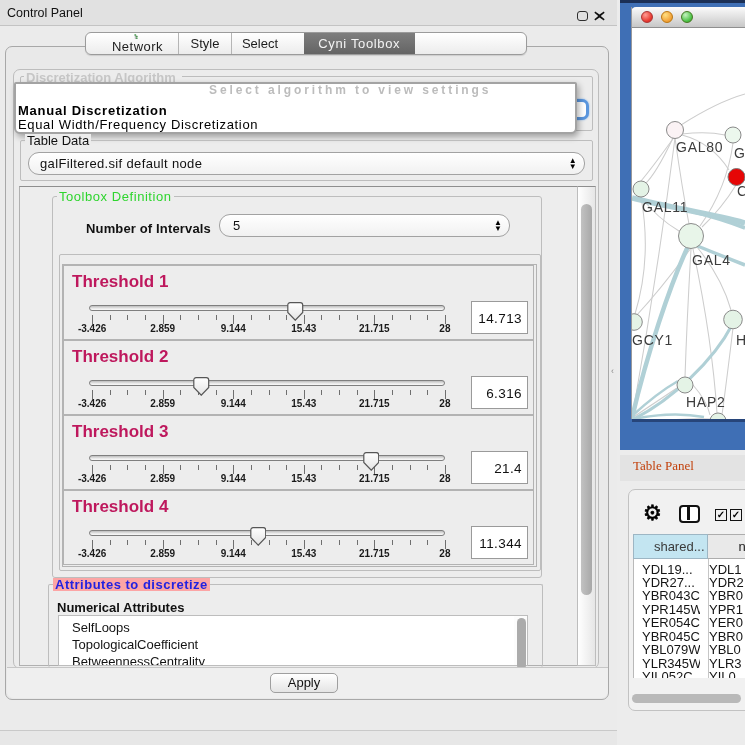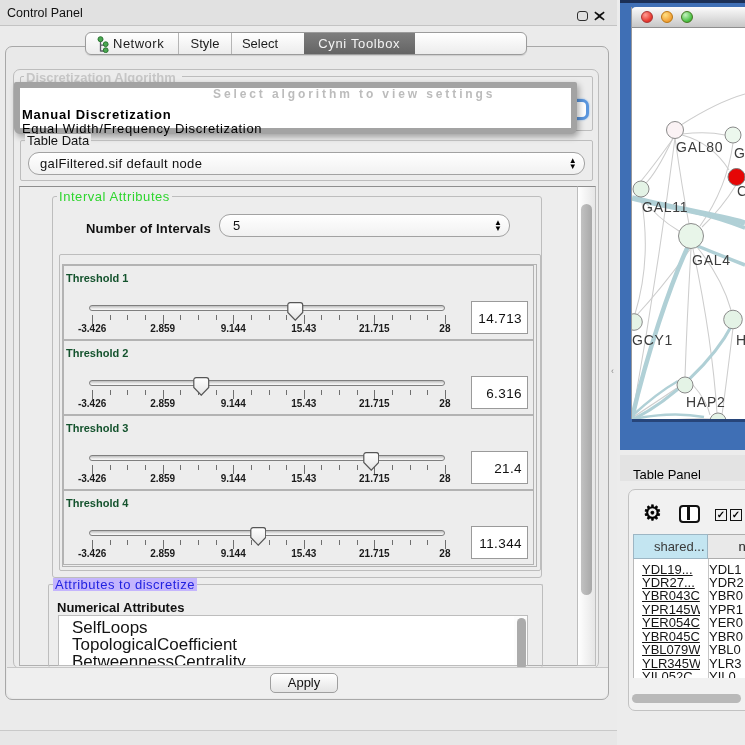--- a/index.html
+++ b/index.html
@@ -23,40 +23,40 @@
 #panelA { left:4.5px; top:45.5px; width:604.5px; height:654.5px; background:#e9e9e9; border:1px solid #a8a8a8; border-radius:7px; }
 #panelB { left:13px; top:68.5px; width:586px; height:600px; background:#ececec; border:1px solid #bdbdbd; border-radius:7px; }
 .group { border:1px solid #bdbdbd; border-radius:2px; }
 .gtitle { position:absolute; font-size:13px; background:#ececec; padding:0 2px; line-height:13px; }
 
 .combo { background:linear-gradient(#ffffff,#f1f1f1); border:1px solid #a2a2a2; border-radius:11px;
   font-size:13px; color:#111; display:flex; align-items:center; }
 .stepper { position:absolute; right:7px; top:50%; transform:translateY(-50%); display:flex; flex-direction:column;
   line-height:6px; font-size:8px; color:#000; }
 
-#popup { left:14px; top:82px; width:563px; height:52px; background:#ffffff; border:6px solid #a3a3a3;
+#popup { left:14px; top:82px; width:563px; height:52px; background:#ffffff; border:2px solid #a3a3a3;
   box-shadow:2px 3px 6px rgba(0,0,0,0.32); border-radius:2px 2px 6px 6px; }
 
 #viewport { left:19px; top:186px; width:558px; height:480px; background:#ededed;
   border-top:1px solid #8e8e8e; border-left:1px solid #b0b0b0; border-bottom:1px solid #b0b0b0; }
 #vscroll { left:577px; top:186px; width:19px; height:480px; background:linear-gradient(90deg,#ffffff,#e6e6e6);
   border:1px solid #bdbdbd; border-top:1px solid #8e8e8e; }
 #vthumb { left:581px; top:204px; width:11px; height:391px; background:linear-gradient(90deg,#c2c2c2,#a8a8a8); border-radius:6px; }
 
 .tbox { position:absolute; left:63px; width:471px; height:75px; border:1px solid #b3b3b3; background:#ededed; }
-.tlabel { position:absolute; left:2px; top:6px; font-size:11px; font-weight:bold; color:#14532d; }
+.tlabel { position:absolute; left:8px; top:6px; font-size:17px; font-weight:bold; color:#be185d; }
 .track { position:absolute; left:25px; top:39px; width:356px; height:6px; border:1px solid #7f7f7f;
   border-radius:3px; background:linear-gradient(#bdbdbd,#e9e9e9 60%,#fafafa); }
 .thumbp { position:absolute; top:35.5px; width:16.5px; height:19px; }
 .ticklbl { position:absolute; top:57px; font-size:10px; font-weight:bold; color:#1a1a1a; transform:translateX(-50%); }
 .vbox { position:absolute; left:407px; top:35px; width:57px; height:33px; background:#ffffff; border:1px solid #9a9a9a;
   font-size:13.5px; color:#111; text-align:right; padding:9px 5px 0 0; letter-spacing:0.4px; }
 
 #attrlist { left:58px; top:615px; width:456px; height:51px; background:#ffffff; border:1px solid #bdbdbd; border-right:none;
-  font-size:17px; color:#141414; overflow:hidden; padding-top:3px; }
+  font-size:13px; color:#141414; overflow:hidden; padding-top:3px; }
 #attrlist div { padding-left:13px; height:17px; line-height:17px; }
 #listsb { left:514px; top:615px; width:14px; height:51px; background:#fcfcfc; border:1px solid #bdbdbd; border-left:none; }
 #listthumb { left:516.5px; top:618px; width:9.5px; height:52px; background:#ababab; border-radius:5px; }
 
 #applyrow { left:7px; top:667px; width:601px; height:31px; background:#efefef; border-top:1px solid #c6c6c6;
   border-radius:0 0 7px 7px; }
 #applybtn { left:270px; top:673px; width:68px; height:20px; background:linear-gradient(#ffffff,#e4e4e4);
   border:1px solid #9f9f9f; border-radius:5px; font-size:13px; color:#111; text-align:center; line-height:18px; }
 #botline { left:0; top:730px; width:617px; height:1px; background:#c9c9c9; }
 #botstrip { left:0; top:731px; width:617px; height:14px; background:#e7e7e7; }
@@ -68,41 +68,41 @@
 .tl { position:absolute; top:11px; width:12px; height:12px; border-radius:50%; }
 #netcontent { left:632px; top:28px; width:113px; height:391px; background:#ffffff; }
 #tpanelhdr { left:620px; top:455px; width:125px; height:26px; background:#e3e3e3; }
 #tpanel { left:628px; top:489px; width:125px; height:222px; background:#f1f1f1; border:1px solid #c2c2c2; border-radius:7px; }
 #thead1 { left:633px; top:534px; width:74.5px; height:24.5px; background:#c3e5f1; border:1px solid #9db6c4;
   font-size:13px; color:#3a3a3a; text-align:right; padding-right:2px; line-height:23px; }
 #thead2 { left:707.5px; top:534px; width:38px; height:24.5px; background:#e9e9e9; border:1px solid #adadad; border-left:none;
   font-size:13px; color:#222; padding-left:31px; line-height:23px; }
 #trows { left:633px; top:558.5px; width:112px; height:119px; background:#ffffff; border-left:1px solid #b9b9b9; overflow:hidden; padding-top:4px; }
 .trow { height:13.45px; font-size:13px; color:#151515; line-height:13.45px; white-space:nowrap; }
-.c1 { display:inline-block; vertical-align:top; width:66px; padding-left:8px; overflow:hidden;text-decoration:underline; }
+.c1 { display:inline-block; vertical-align:top; width:66px; padding-left:8px; overflow:hidden; }
 .c2 { display:inline-block; vertical-align:top; padding-left:9px; }
 #coldiv { left:707.5px; top:558.5px; width:1px; height:119px; background:#c6c6c6; }
 #hthumb { left:632px; top:693.5px; width:109px; height:9px; background:#b9b9b9; border-radius:5px; }
 </style>
 </head>
 <body>
 <div id="stage">
 
   <div class="abs" id="hdr"></div>
   <div class="abs" id="hdrtitle">Control Panel</div>
   <div class="abs" id="floatico"></div>
   <svg class="abs" style="left:594px; top:11px;" width="11" height="10" viewBox="0 0 11 10">
     <path d="M1.2 0.6 L5.5 3.6 L9.8 0.6 L10.6 1.8 L6.8 5 L10.6 8.2 L9.8 9.4 L5.5 6.4 L1.2 9.4 L0.4 8.2 L4.2 5 L0.4 1.8 Z" fill="#111"></path>
   </svg>
 
   <div class="abs" id="panelA"></div>
   <div class="abs" id="panelB"></div>
 
   <div class="abs tabbar" id="toptabs">
-    <div class="seg" style="width:92px; justify-content:flex-start; padding-left:11px;">
+    <div class="seg" style="width:92px; justify-content:flex-start; padding-left:11px;flex-direction:column;">
       <svg width="12" height="17" viewBox="0 0 12 17" style="margin-right:4px; margin-top:1px;">
         <path d="M3.5 5 L3.5 15.5 M3.5 9.2 L8 9.2 M3.5 15 L8 15" stroke="#5a5a66" stroke-width="1.3" fill="none"></path>
         <circle cx="3.5" cy="3.2" r="2.5" fill="#4aa851" stroke="#2c7433" stroke-width="1"></circle>
         <circle cx="8.7" cy="8.2" r="2.4" fill="#4aa851" stroke="#2c7433" stroke-width="1"></circle>
         <circle cx="8.7" cy="14.2" r="2.4" fill="#4aa851" stroke="#2c7433" stroke-width="1"></circle>
       </svg>
       <span style="letter-spacing:0.5px;">Network</span>
       </div>
     <div class="seg div" style="width:53px;">Style</div>
     <div class="seg div" style="width:57px;">Select</div>
@@ -126,21 +126,21 @@
         <span>▲</span>
         <span>▼</span>
       </div>
   </div>
 
   <div class="abs" id="viewport"></div>
   <div class="abs" id="vscroll"></div>
   <div class="abs" id="vthumb"></div>
 
   <div class="abs group" style="left:52px; top:196px; width:490px; height:382px; border-radius:3px;"></div>
-  <div class="abs gtitle" style="left:57px; top:190px; color:#2ed52e; background:#ededed; letter-spacing:0.55px;">Interval Attributes</div>
+  <div class="abs gtitle" style="left:57px; top:190px; color:#2ed52e; background:#ededed; letter-spacing:0.55px;">Toolbox Definition</div>
   <div class="abs" style="left:86px; top:221px; font-size:13px; font-weight:bold; color:#111; letter-spacing:0.15px;">Number of Intervals</div>
   <div class="abs combo" style="left:219px; top:214px; width:291px; height:23px; padding-left:13px;">5
     <div class="stepper">
         <span>▲</span>
         <span>▼</span>
       </div>
   </div>
 
   <div class="abs group" style="left:59px; top:254px; width:482px; height:317px;"></div>
   <div class="abs" style="left:62px; top:264px; width:475px; height:303px; border:1px solid #b3b3b3;"></div>
@@ -306,21 +306,21 @@
        <stop offset="0" stop-color="#ffffff"></stop>
               <stop offset="1" stop-color="#e3e3e3"></stop>
             </linearGradient>
           </defs>
    </svg>
         <div class="vbox">11.344</div>
       </div>
     </div>
 
   <div class="abs group" style="left:48px; top:584px; width:495px; height:83px; border-bottom:none;"></div>
-  <div class="abs gtitle" style="left:53px; top:578px; color:#2222e0; background:#c4b5fd; letter-spacing:0.5px;">Attributes to discretize</div>
+  <div class="abs gtitle" style="left:53px; top:578px; color:#2222e0; background:#fca5a5; letter-spacing:0.5px;font-weight:bold;">Attributes to discretize</div>
   <div class="abs" style="left:57px; top:600px; font-size:13px; font-weight:bold; color:#111;">Numerical Attributes</div>
   <div class="abs" id="attrlist">
     <div>SelfLoops</div>
     <div>TopologicalCoefficient</div>
     <div>BetweennessCentrality</div>
   </div>
   <div class="abs" id="listsb"></div>
   <div class="abs" id="listthumb"></div>
 
   <div class="abs" id="applyrow"></div>
@@ -388,21 +388,21 @@
         <text x="60" y="237">GAL4</text>
         <text x="0" y="317">GCY1</text>
         <text x="104" y="317">H</text>
         <text x="54" y="379">HAP2</text>
       </g>
     </svg>
   </div>
 
   <div class="abs" style="left:632px; top:419px; width:113px; height:3px; background:#27457a;"></div>
   <div class="abs" id="tpanelhdr">
-      <span style="position:absolute; left:13px; top:12px; font-size:13px; color:#000000;">Table Panel</span>
+      <span style="position:absolute; left:13px; top:3px; font-size:13px; color:#c2410c;font-family:Liberation Serif, serif;">Table Panel</span>
     </div>
   <div class="abs" id="tpanel"></div>
   <div class="abs" style="left:643px; top:501px; font-size:21px; color:#000; -webkit-text-stroke:0.6px #000;">⚙</div>
   <div class="abs" style="left:678.5px; top:505px; width:21px; height:18px; border:2.6px solid #111; border-radius:4px; background:#fff;">
     <div style="position:absolute; left:6.7px; top:0; width:2.6px; height:13px; background:#111;"></div>
   </div>
   <div class="abs" style="left:715px; top:509px; width:12px; height:12px; border:1.6px solid #111; font-size:10px; font-weight:bold; color:#000; line-height:10px; text-align:center;">✓</div>
   <div class="abs" style="left:730px; top:509px; width:12px; height:12px; border:1.6px solid #111; font-size:10px; font-weight:bold; color:#000; line-height:10px; text-align:center;">✓</div>
 
   <div class="abs" id="thead1">shared...</div>

